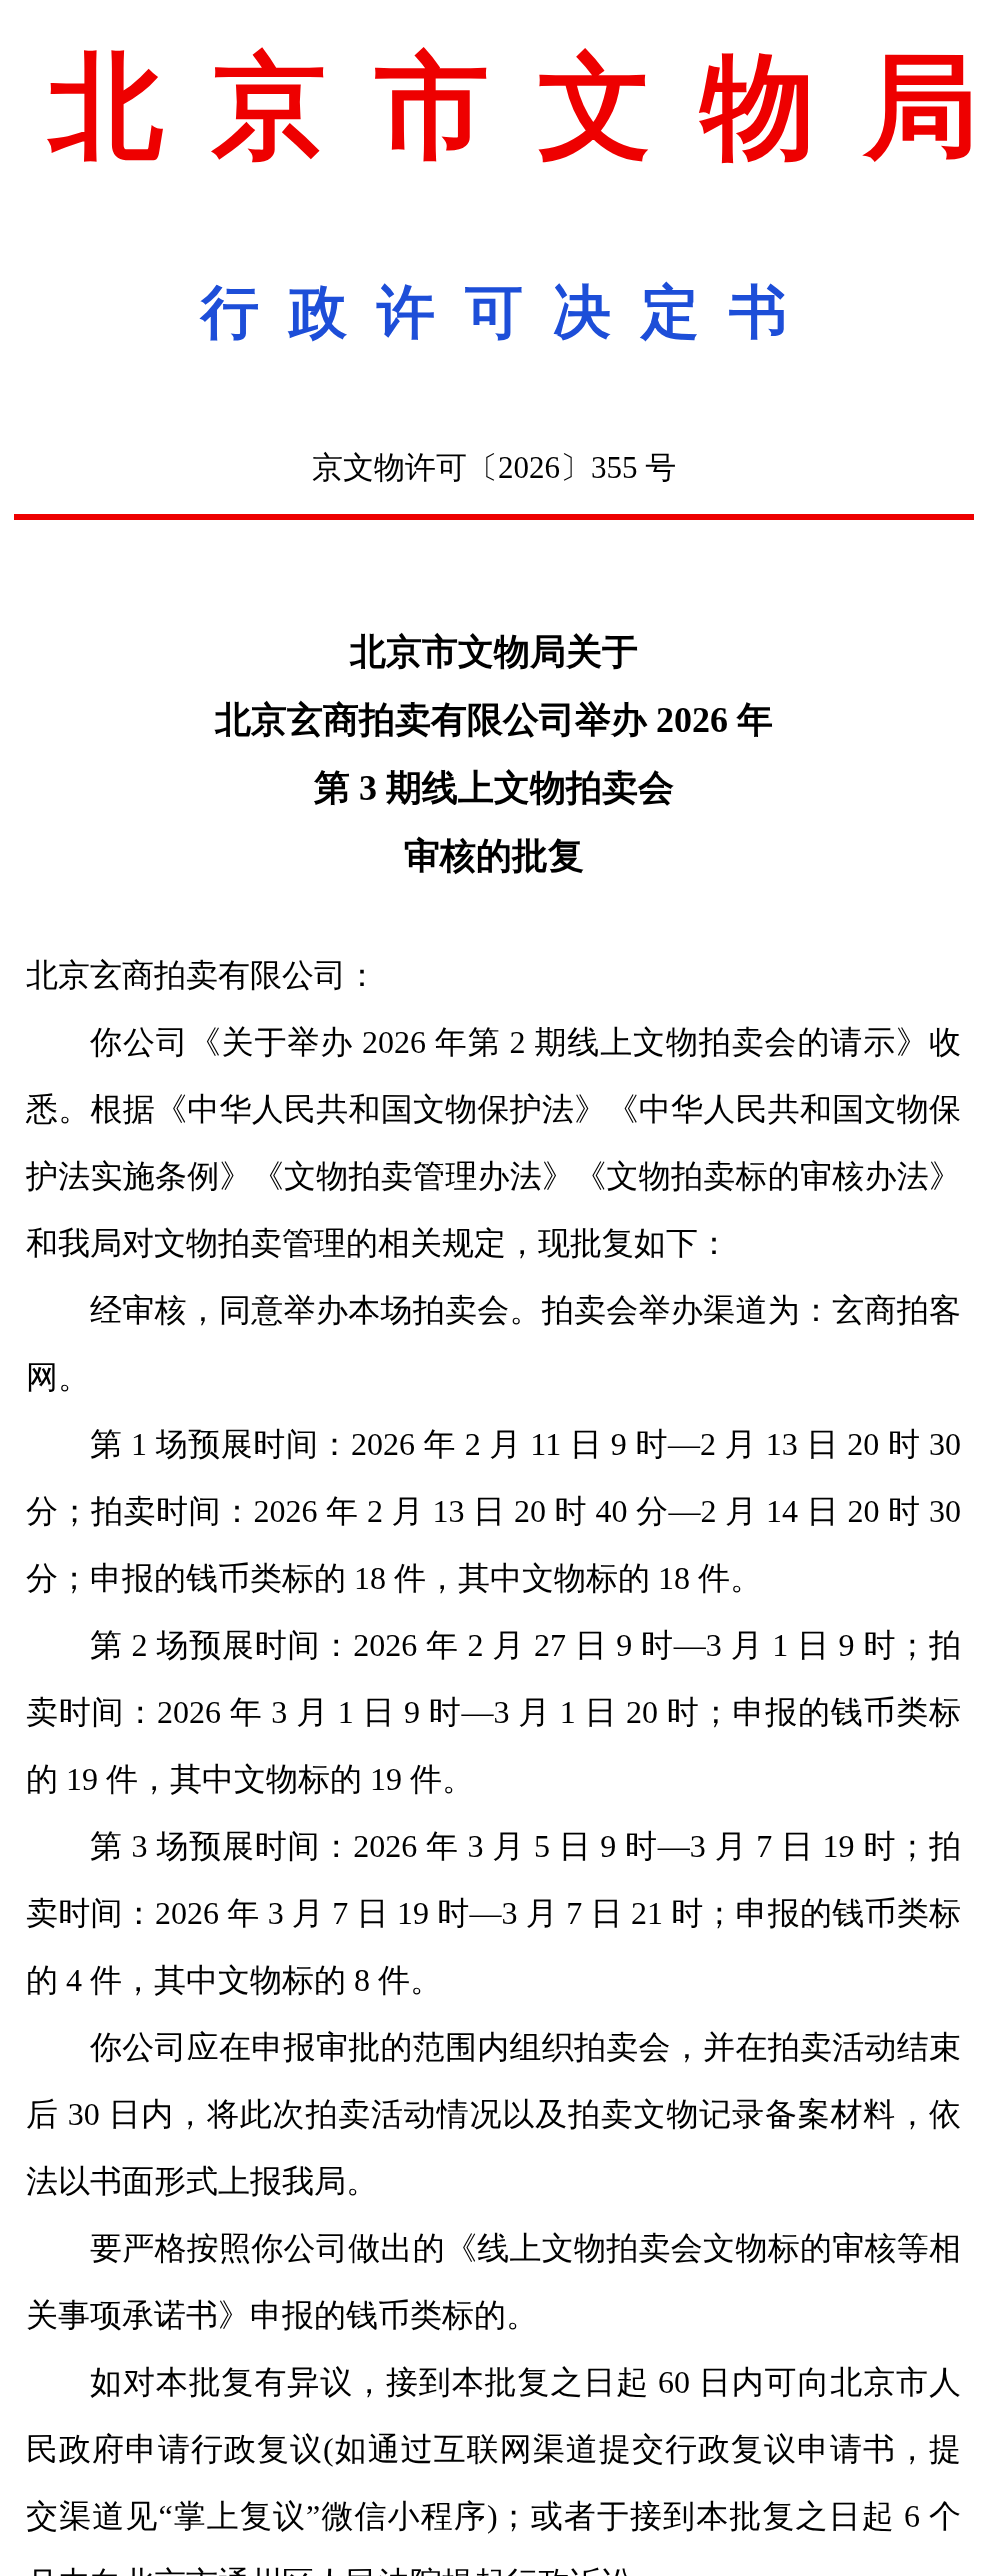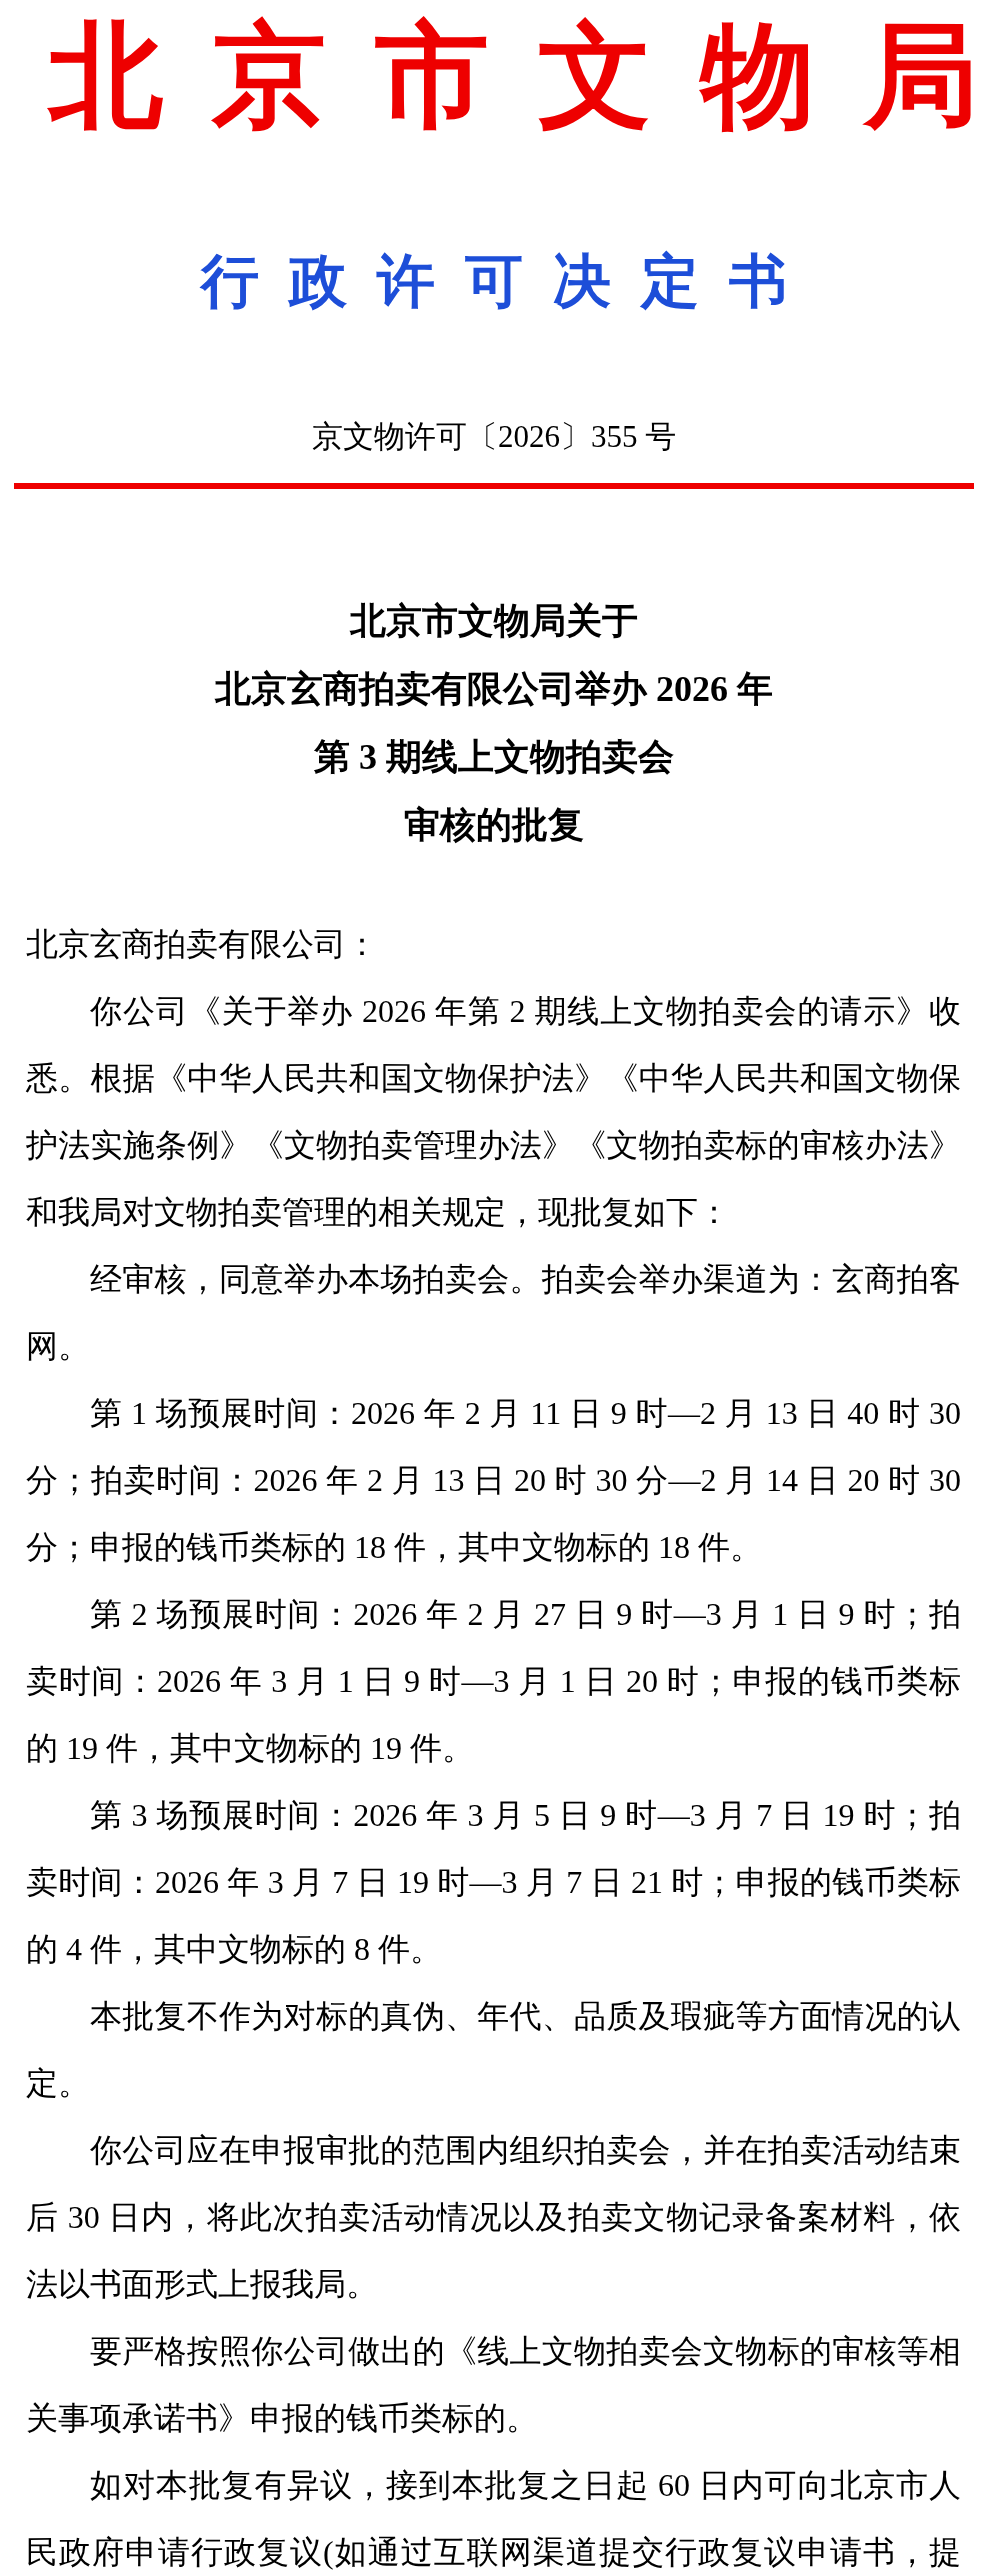--- a/index.html
+++ b/index.html
@@ -5,21 +5,21 @@
   html,body{margin:0;padding:0;background:#888;}
   .page{
     position:relative;
     width:988px;height:3635px;
     margin:0 auto;
     background:#ffffff;
     overflow:hidden;
     font-family:"Liberation Serif","DejaVu Serif",serif;
     color:#000;
   }
-  .abs{position:absolute;}
+  .abs{position:absolute;margin-top:31px;}
   
   .agency{
     top:19.6px;left:0;width:100%;
     text-align:center;
     font-size:114px;font-weight:bold;
     color:#ee0000;
     letter-spacing:49px;padding-left:49px;box-sizing:border-box;
     line-height:1;white-space:nowrap;
   }
   .doc-type{
@@ -70,24 +70,23 @@
     <div>北京市文物局关于</div>
     <div>北京玄商拍卖有限公司举办 2026 年</div>
     <div>第 3 期线上文物拍卖会</div>
     <div>审核的批复</div>
   </div>
 
   <div class="abs body-text">
     <p class="salutation">北京玄商拍卖有限公司：</p>
     <p>你公司《关于举办 2026 年第 2 期线上文物拍卖会的请示》收悉。根据《中华人民共和国文物保护法》《中华人民共和国文物保护法实施条例》《文物拍卖管理办法》《文物拍卖标的审核办法》和我局对文物拍卖管理的相关规定，现批复如下：</p>
     <p>经审核，同意举办本场拍卖会。拍卖会举办渠道为：玄商拍客网。</p>
-    <p>第 1 场预展时间：2026 年 2 月 11 日 9 时—2 月 13 日 40 时 30 分；拍卖时间：2026 年 2 月 13 日 20 时 30 分—2 月 14 日 20 时 30 分；申报的钱币类标的 18 件，其中文物标的 18 件。</p>
+    <p>第 1 场预展时间：2026 年 2 月 11 日 9 时—2 月 13 日 20 时 30 分；拍卖时间：2026 年 2 月 13 日 20 时 40 分—2 月 14 日 20 时 30 分；申报的钱币类标的 18 件，其中文物标的 18 件。</p>
     <p>第 2 场预展时间：2026 年 2 月 27 日 9 时—3 月 1 日 9 时；拍卖时间：2026 年 3 月 1 日 9 时—3 月 1 日 20 时；申报的钱币类标的 19 件，其中文物标的 19 件。</p>
     <p>第 3 场预展时间：2026 年 3 月 5 日 9 时—3 月 7 日 19 时；拍卖时间：2026 年 3 月 7 日 19 时—3 月 7 日 21 时；申报的钱币类标的 4 件，其中文物标的 8 件。</p>
-    <p>本批复不作为对标的真伪、年代、品质及瑕疵等方面情况的认定。</p>
     <p>你公司应在申报审批的范围内组织拍卖会，并在拍卖活动结束后 30 日内，将此次拍卖活动情况以及拍卖文物记录备案材料，依法以书面形式上报我局。</p>
     <p>要严格按照你公司做出的《线上文物拍卖会文物标的审核等相关事项承诺书》申报的钱币类标的。</p>
     <p>如对本批复有异议，接到本批复之日起 60 日内可向北京市人民政府申请行政复议(如通过互联网渠道提交行政复议申请书，提交渠道见“掌上复议”微信小程序)；或者于接到本批复之日起 6 个月内向北京市通州区人民法院提起行政诉讼。</p>
 
   </div>
 
 </div>
 
 
 </body></html>

